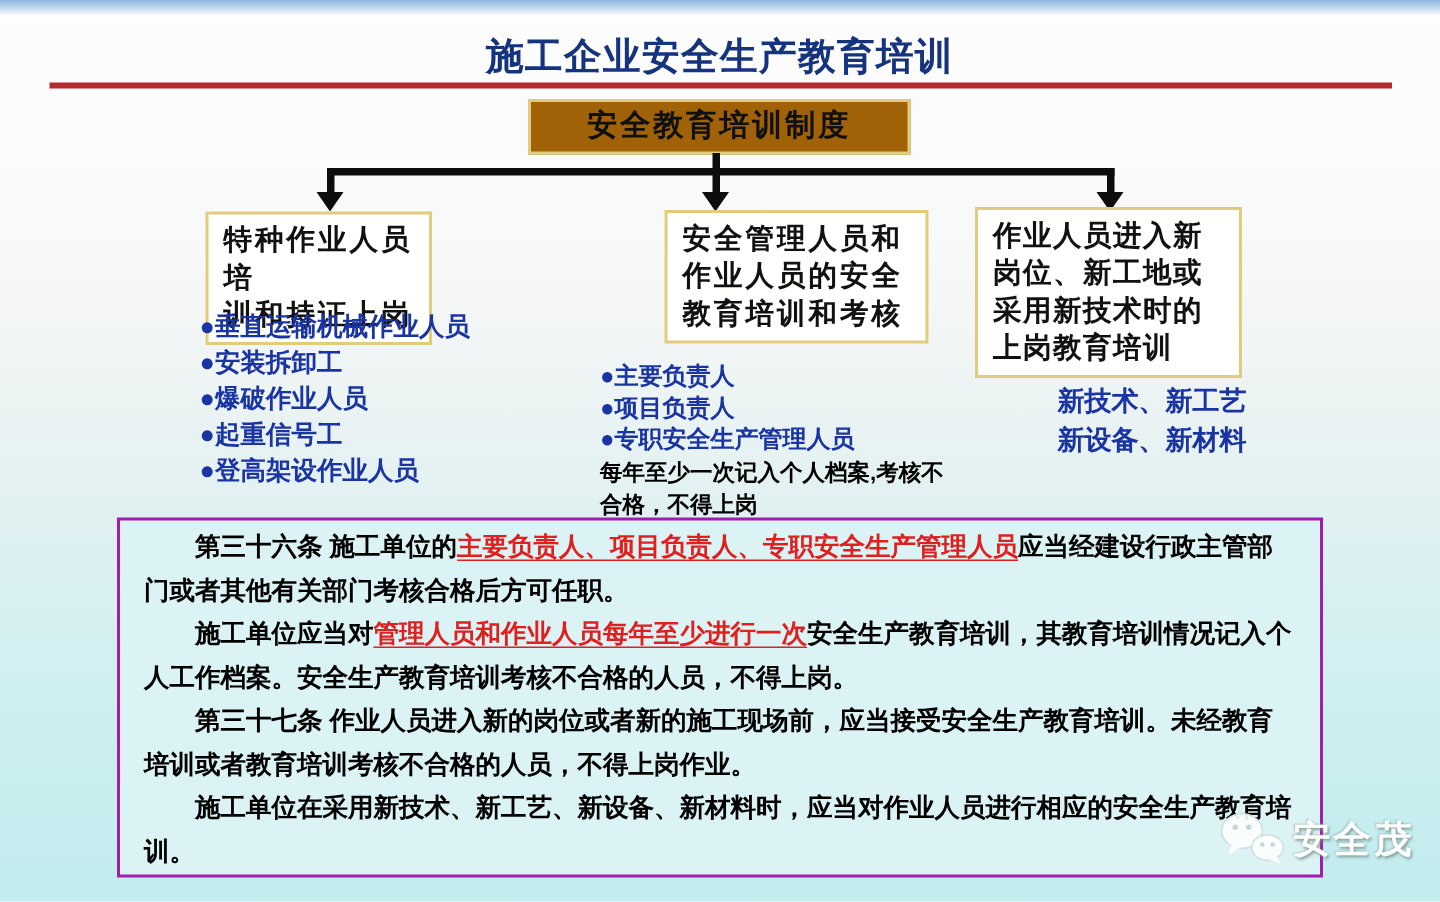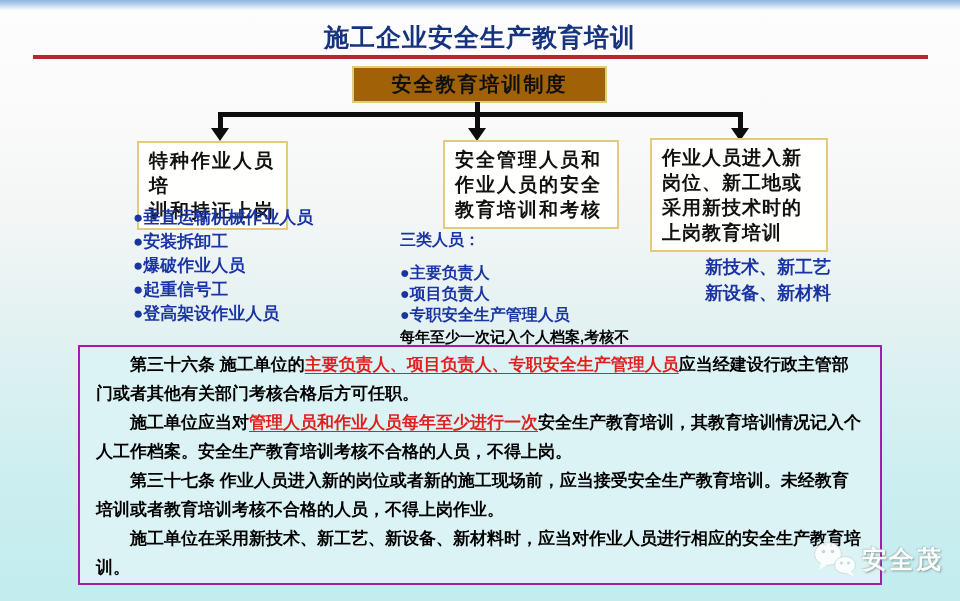--- a/index.html
+++ b/index.html
@@ -143,21 +143,20 @@
   <div>●起重信号工</div>
   <div>●登高架设作业人员</div>
 </div>
 
 <div class="abs branch-box box-manage">
   <div>安全管理人员和</div>
   <div>作业人员的安全</div>
   <div>教育培训和考核</div>
 </div>
 <div class="abs manage-col">
-  <div class="blue manage-sub">三类人员：</div>
   <div class="blue manage-bullets">
     <div>●主要负责人</div>
     <div>●项目负责人</div>
     <div>●专职安全生产管理人员</div>
   </div>
   <div class="manage-note">每年至少一次记入个人档案,考核不合格，不得上岗</div>
 </div>
 
 <div class="abs branch-box box-newpost">
   <div>作业人员进入新</div>

